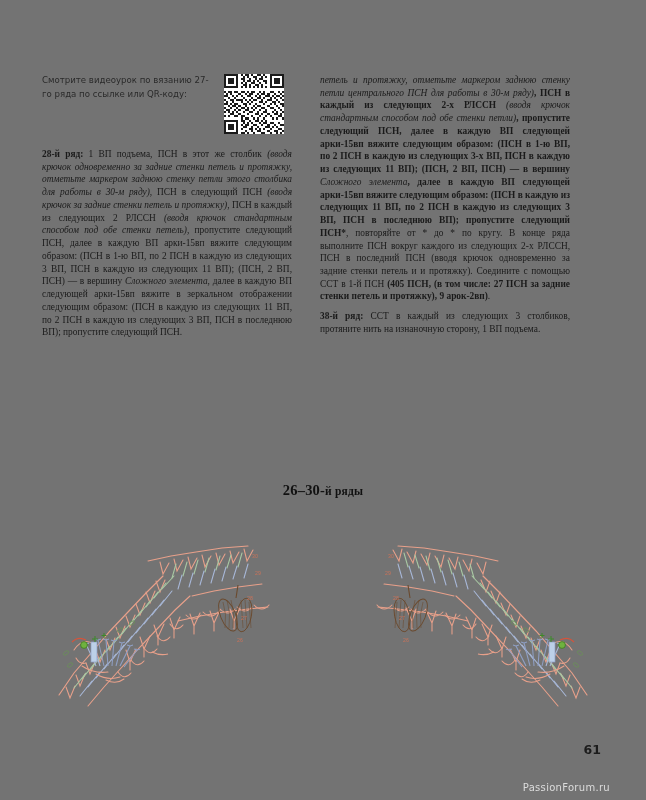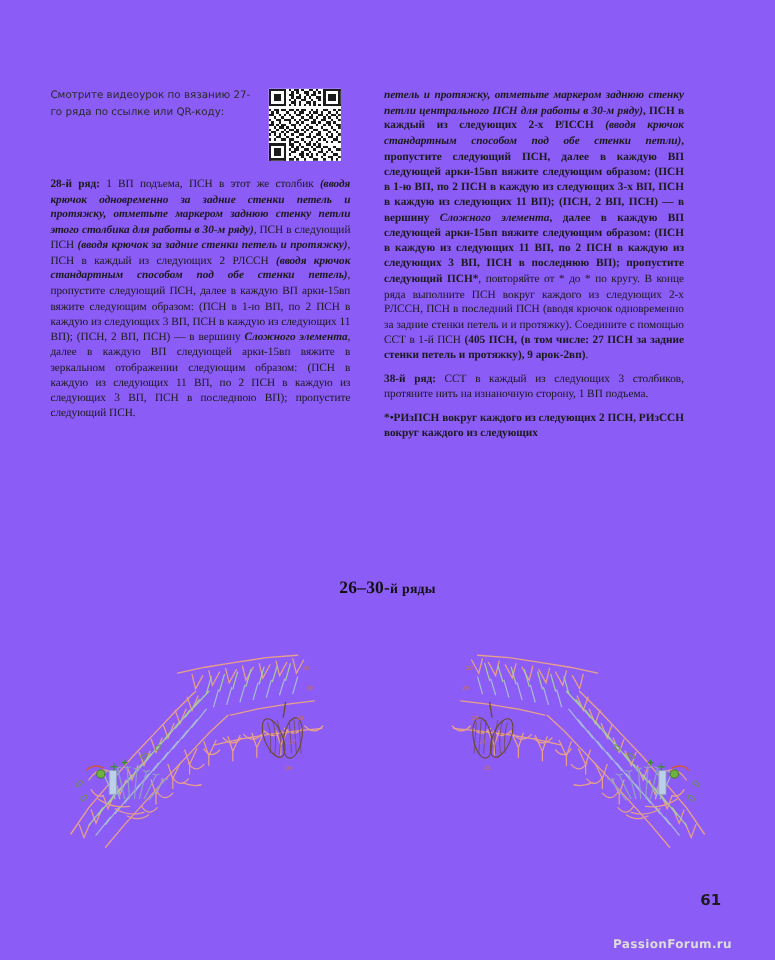--- a/index.html
+++ b/index.html
@@ -13,21 +13,21 @@
     height: 800px;
     position: relative;
     overflow: hidden;
     font-family: "Liberation Serif", "DejaVu Serif", serif;
     color: #1a1a1a;
   }
 
   .page {
     position: absolute;
     inset: 0;
-    background: #8b5cf6;
+    background: #737373;
   }
 
   
   .text-area {
     position: absolute;
     left: 42px;
     top: 74px;
     width: 562px;
     height: 400px;
     display: flex;
@@ -75,21 +75,21 @@
 
   
   p.body {
     margin: 0 0 7px 0;
     font-size: 9.4px;
     line-height: 1.355;
     text-align: justify;
     hyphens: manual;
   }
   .b  { font-weight: bold; }
-  .bi { font-weight: bold; font-style: italic; }
+  .bi { font-weight: normal; font-style: italic; }
 
   
   .diagram-wrap {
     position: absolute;
     left: 0;
     top: 472px;
     width: 646px;
     height: 262px;
   }
   .diagram-title {
@@ -123,21 +123,21 @@
     font-size: 12.5px;
     font-weight: bold;
     color: #1c1c1c;
   }
   .watermark {
     position: absolute;
     right: 36px;
     top: 782px;
     font-family: "DejaVu Sans", "Liberation Sans", sans-serif;
     font-size: 10px;
-    font-weight: bold;
+    font-weight: normal;
     letter-spacing: 0.3px;
     color: #dcdcdc;
   }
 </style>
 </head>
 <body>
 
 <div class="page">
 
   <div class="text-area">
@@ -397,21 +397,20 @@
 
       <div id="left-paras">
           <p class="body"><span class="b">28-й ряд:</span><span> 1 ВП подъема, ПСН в этот же столбик </span><span class="bi">(вводя крючок одновременно за задние стенки петель и протяжку, отметьте маркером заднюю стенку петли этого столбика для работы в 30-м ряду)</span><span>, ПСН в следующий ПСН </span><span class="bi">(вводя крючок за задние стенки петель и протяжку)</span><span>, ПСН в каждый из следующих 2 РЛССН </span><span class="bi">(вводя крючок стандартным способом под обе стенки петель)</span><span>, пропустите следующий ПСН, далее в каждую ВП арки-15вп вяжите следующим образом: (ПСН в 1-ю ВП, по 2 ПСН в каждую из следующих 3 ВП, ПСН в каждую из следующих 11 ВП); (ПСН, 2 ВП, ПСН) — в вершину </span><span class="bi">Сложного элемента</span><span>, далее в каждую ВП следующей арки-15вп вяжите в зеркальном отображении следующим образом: (ПСН в каждую из следующих 11 ВП, по 2 ПСН в каждую из следующих 3 ВП, ПСН в последнюю ВП); пропустите следующий ПСН.</span></p>
         </div>
     </div>
 
     <div class="col">
       <div id="right-paras">
           <p class="body"><span class="bi">петель и протяжку, отметьте маркером заднюю стенку петли центрального ПСН для работы в 30-м ряду)</span><span class="b">, ПСН в каждый из следующих 2-х РЛССН </span><span class="bi">(вводя крючок стандартным способом под обе стенки петли)</span><span class="b">, пропустите следующий ПСН, далее в каждую ВП следующей арки-15вп вяжите следующим образом: (ПСН в 1-ю ВП, по 2 ПСН в каждую из следующих 3-х ВП, ПСН в каждую из следующих 11 ВП); (ПСН, 2 ВП, ПСН) — в вершину </span><span class="bi">Сложного элемента</span><span class="b">, далее в каждую ВП следующей арки-15вп вяжите следующим образом: (ПСН в каждую из следующих 11 ВП, по 2 ПСН в каждую из следующих 3 ВП, ПСН в последнюю ВП); пропустите следующий ПСН*</span><span>, повторяйте от * до * по кругу. В конце ряда выполните ПСН вокруг каждого из следующих 2-х РЛССН, ПСН в последний ПСН (вводя крючок одновременно за задние стенки петель и и протяжку). Соедините с помощью ССТ в 1-й ПСН </span><span class="b">(405 ПСН, (в том числе: 27 ПСН за задние стенки петель и протяжку), 9 арок-2вп)</span><span>.</span></p>
           <p class="body"><span class="b">38-й ряд:</span><span> ССТ в каждый из следующих 3 столбиков, протяните нить на изнаночную сторону, 1 ВП подъема.</span></p>
-          <p class="body"><span class="b">*•РИзПСН вокруг каждого из следующих 2 ПСН, РИзССН вокруг каждого из следующих</span></p>
         </div>
     </div>
   </div>
 
   <div class="diagram-wrap">
 
     <div class="diagram-title">
       <span>26–30-</span><span class="suffix">й ряды</span>
     </div>
 

